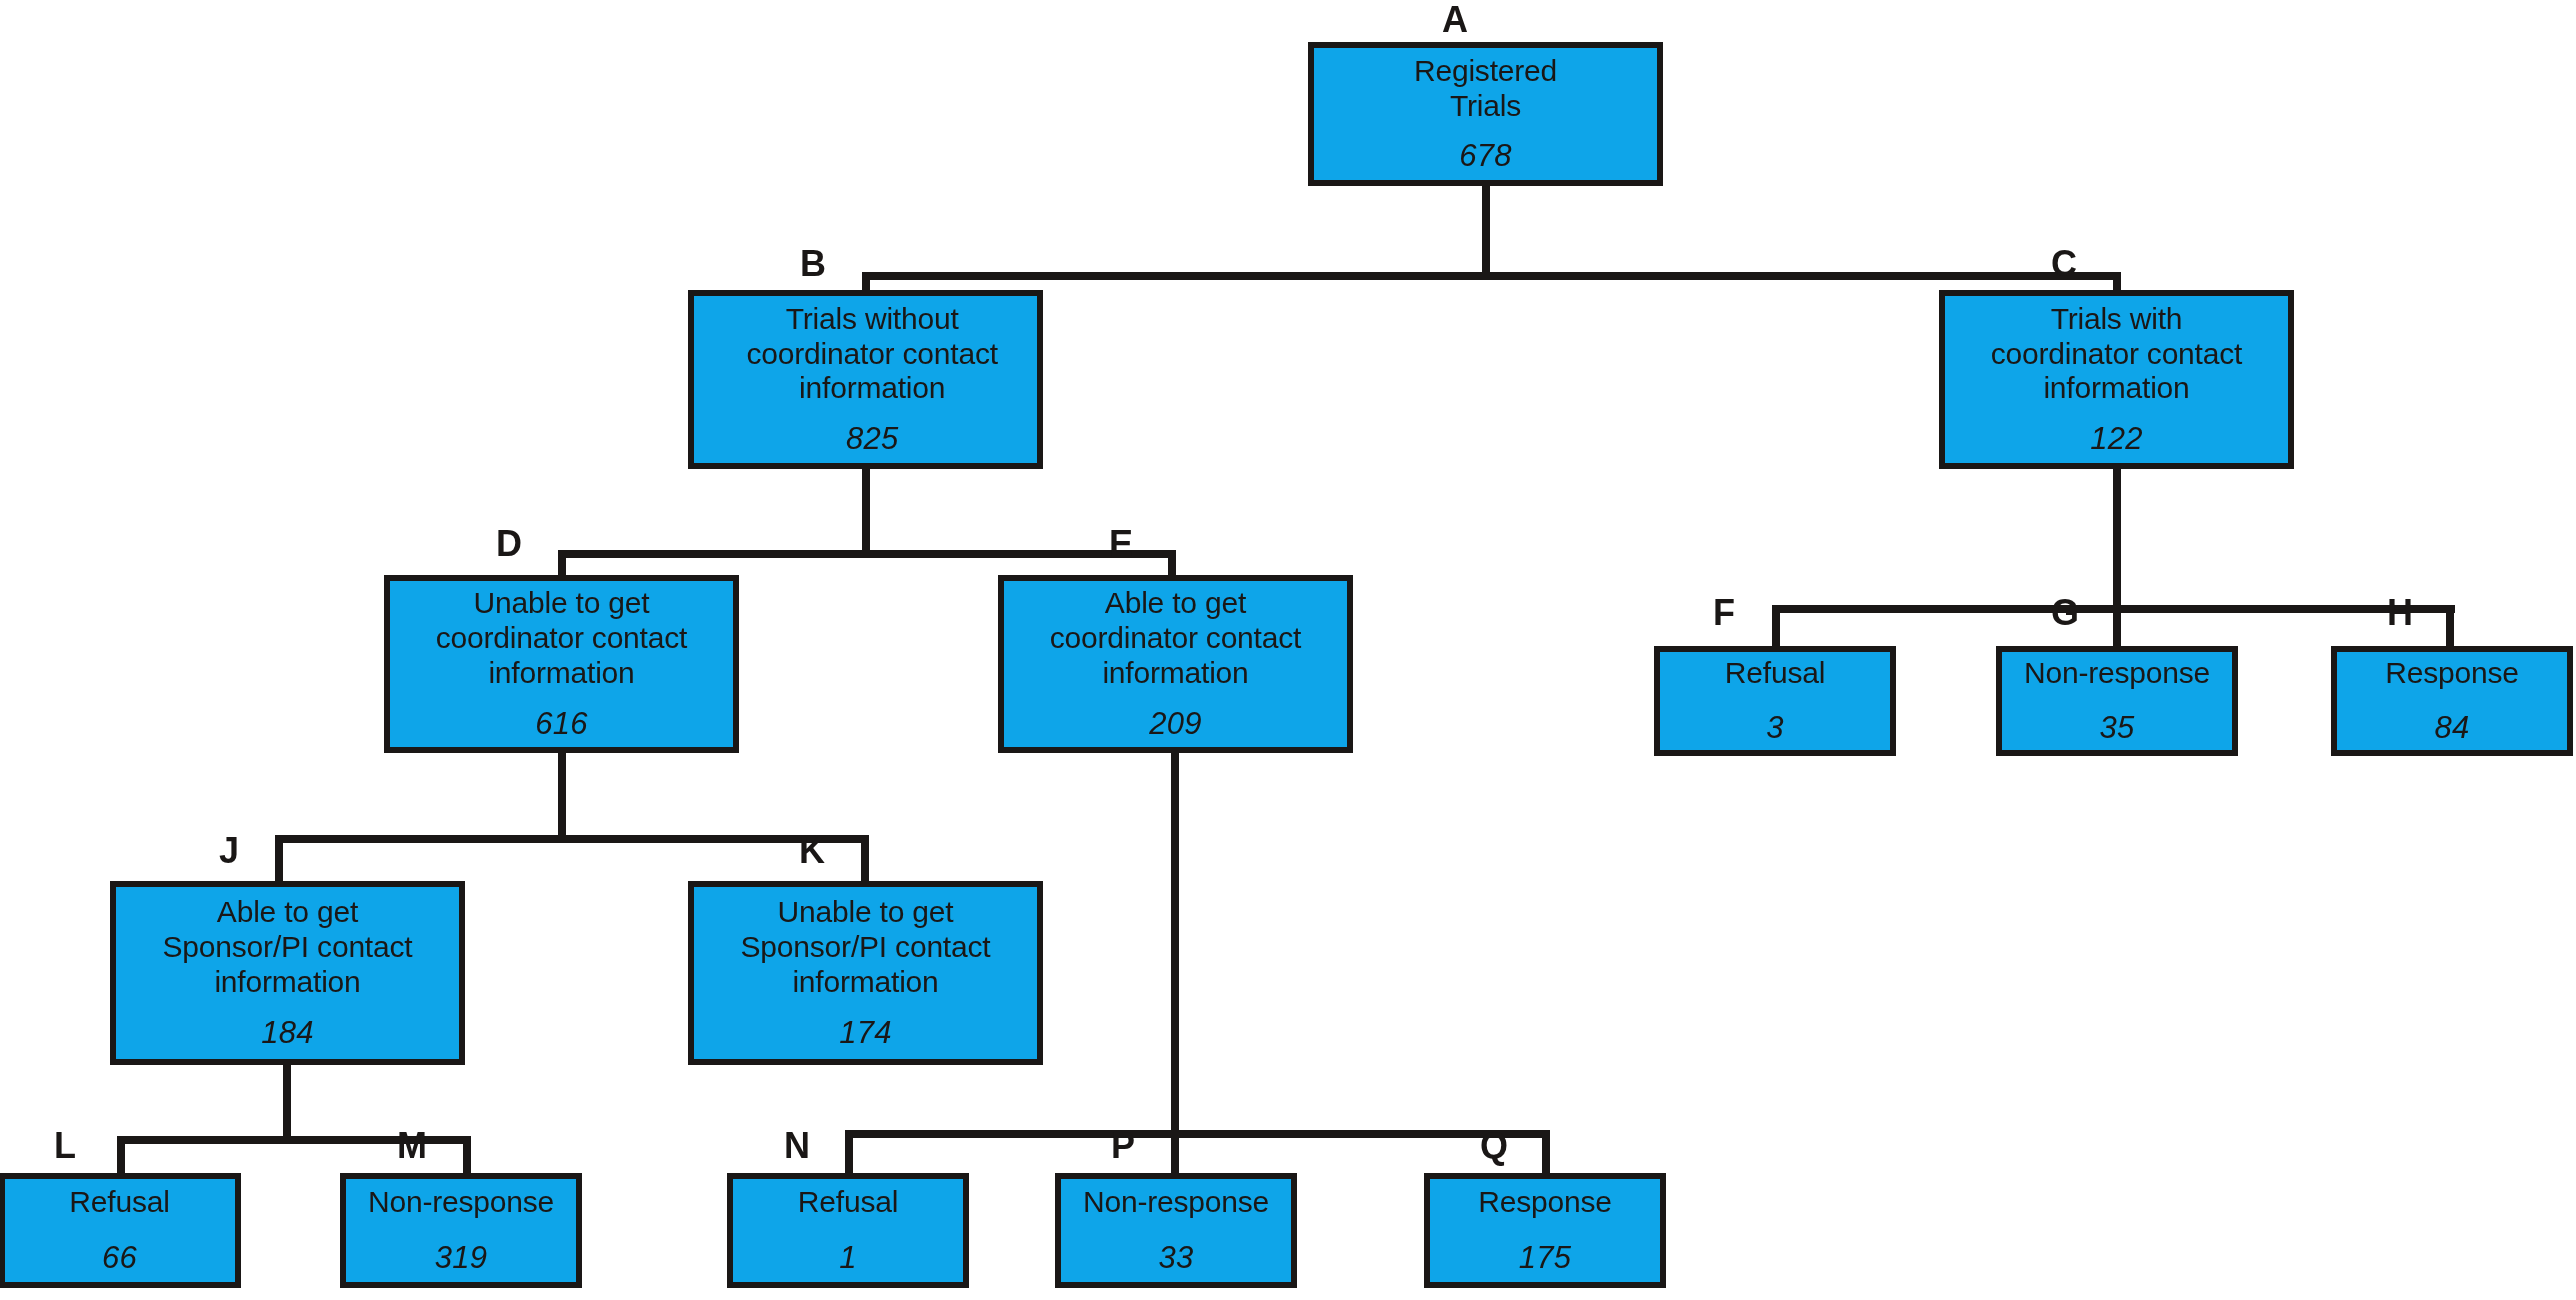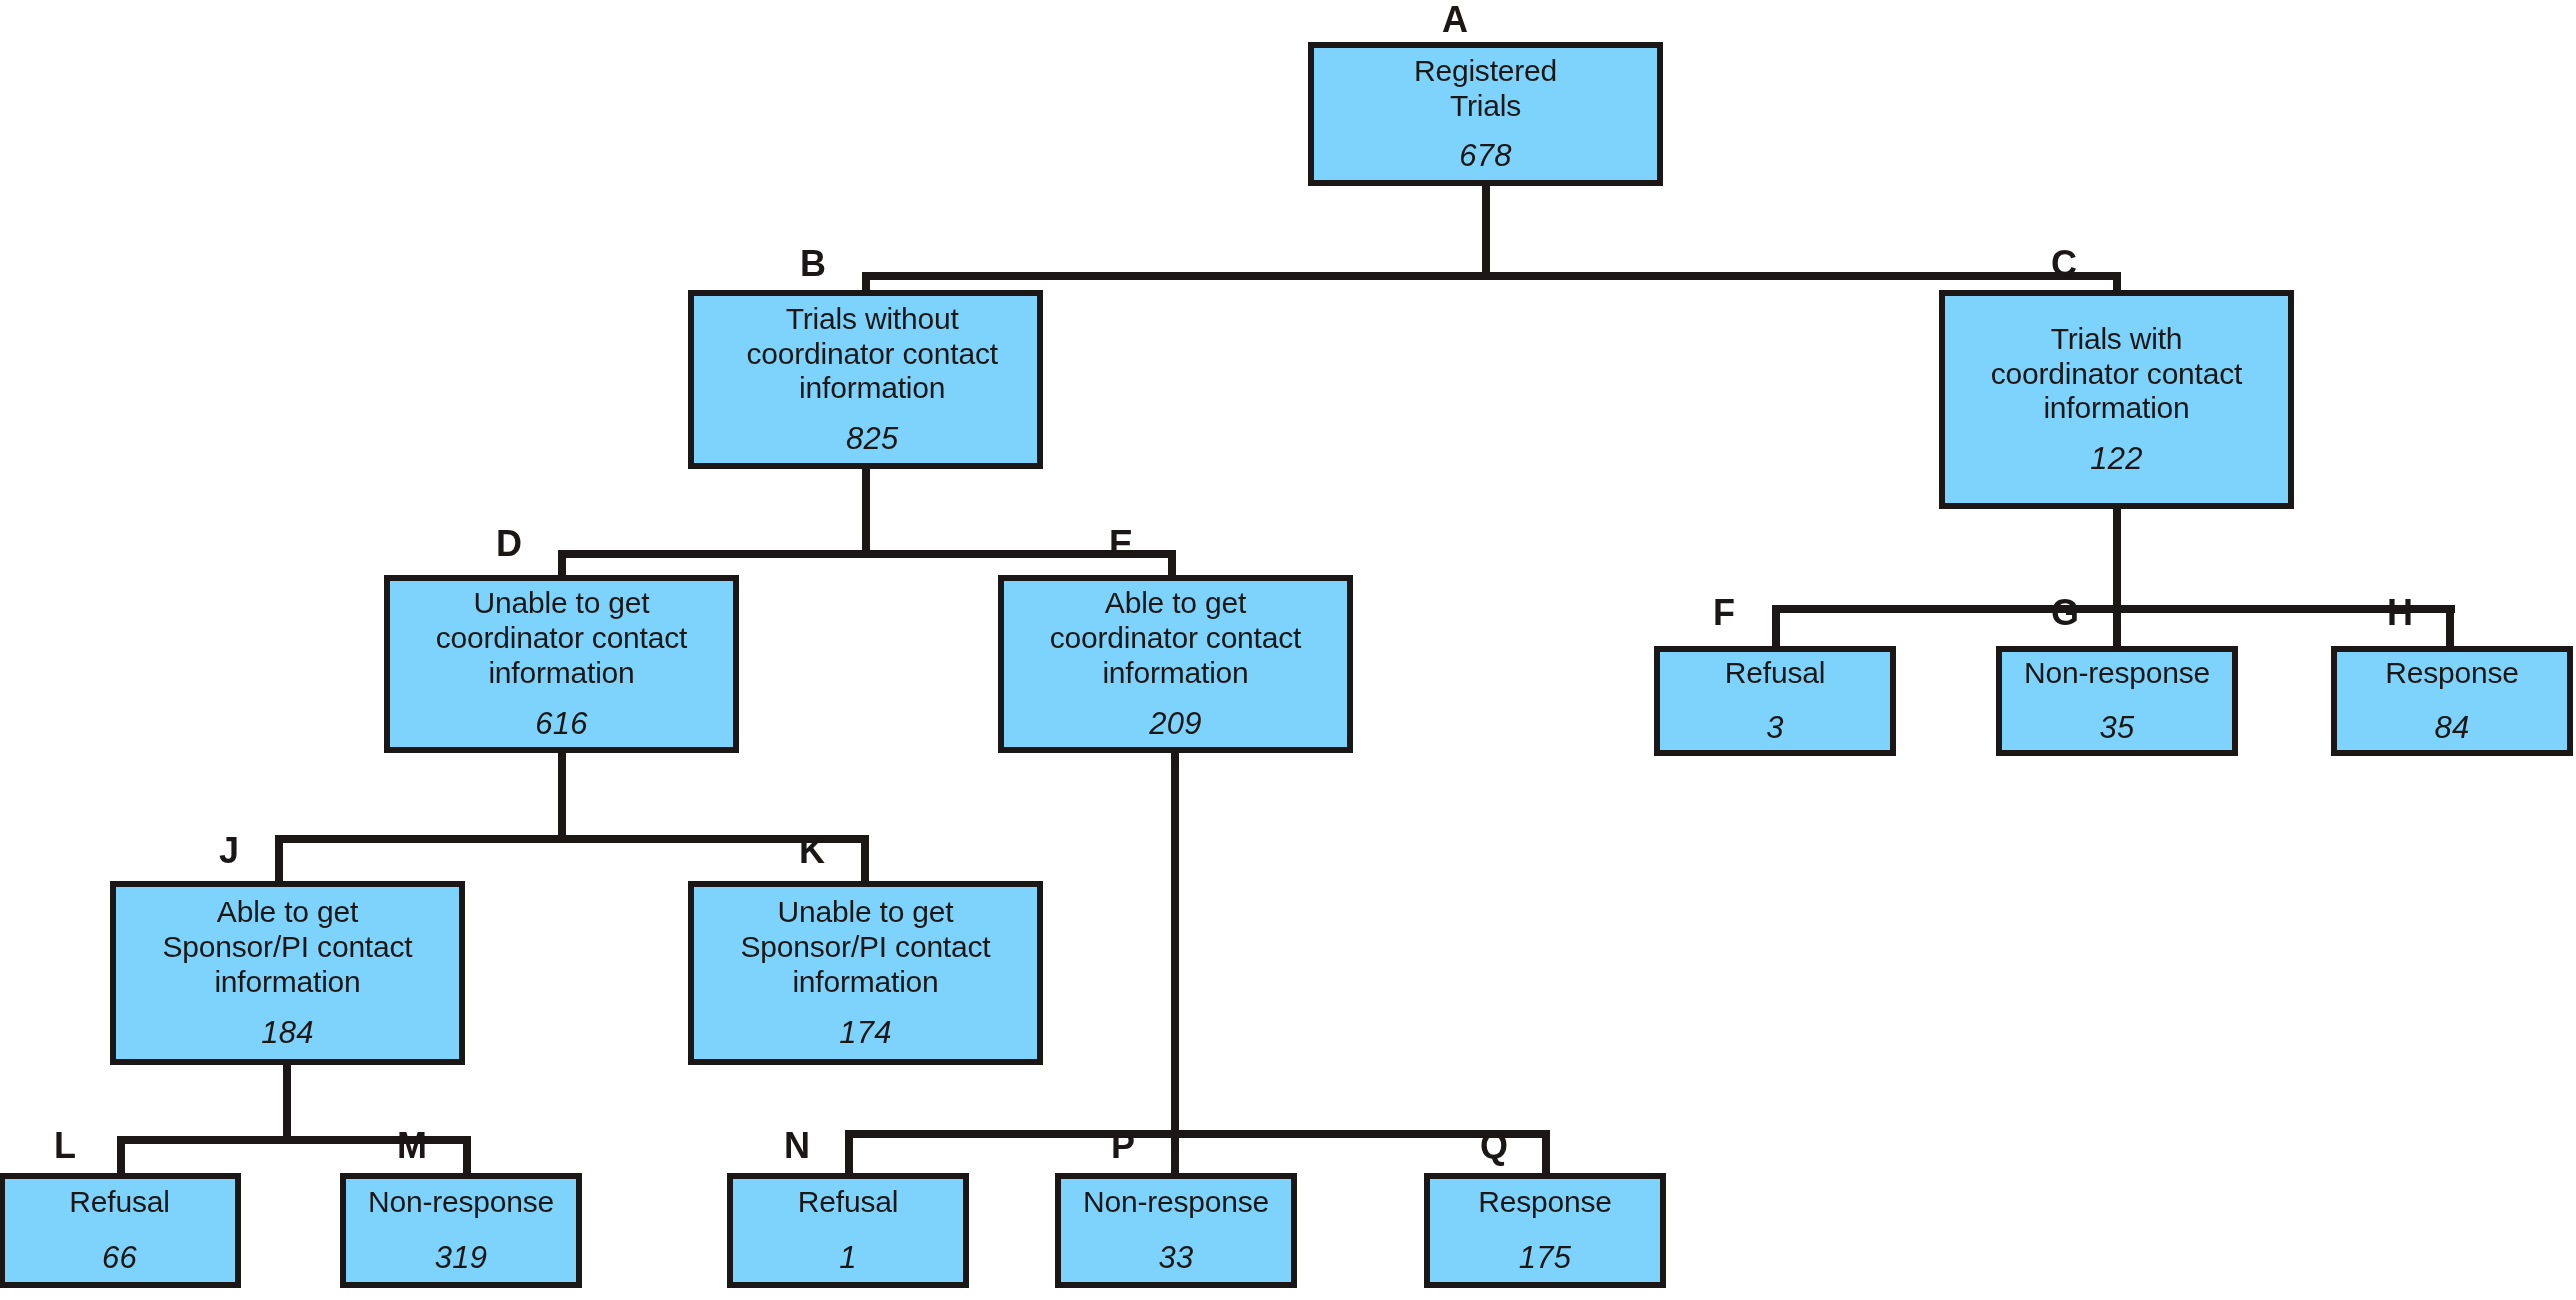--- a/index.html
+++ b/index.html
@@ -19,21 +19,21 @@
   
   .conn-h, .conn-v {
     position: absolute;
     background: #1a1716;
   }
   
   .node {
     position: absolute;
     box-sizing: border-box;
     border: 6.8px solid #1a1716;
-    background: #7dd3fc;
+    background: #0ea5e9;
     display: flex;
     flex-direction: column;
     align-items: center;
     justify-content: center;
     padding: 3px 7.6px;
     z-index: 4;
   }
   .node-text {
     font-size: 30px;
     line-height: 1.16;
@@ -119,21 +119,21 @@
     <div class="node-count">678</div>
   </div>
 
   <div class="node" style="left:688px; top:290px; width:355px; height:179px;padding-left:21px;">
     <div class="node-text">Trials without
 coordinator contact
 information</div>
     <div class="node-count">825</div>
   </div>
 
-  <div class="node" style="left:1939px; top:290px; width:355px; height:219px;">
+  <div class="node" style="left:1939px; top:290px; width:355px; height:179px;">
     <div class="node-text">Trials with
 coordinator contact
 information</div>
     <div class="node-count">122</div>
   </div>
 
   <div class="node" style="left:384px; top:575px; width:355px; height:178px;">
     <div class="node-text">Unable to get
 coordinator contact
 information</div>

